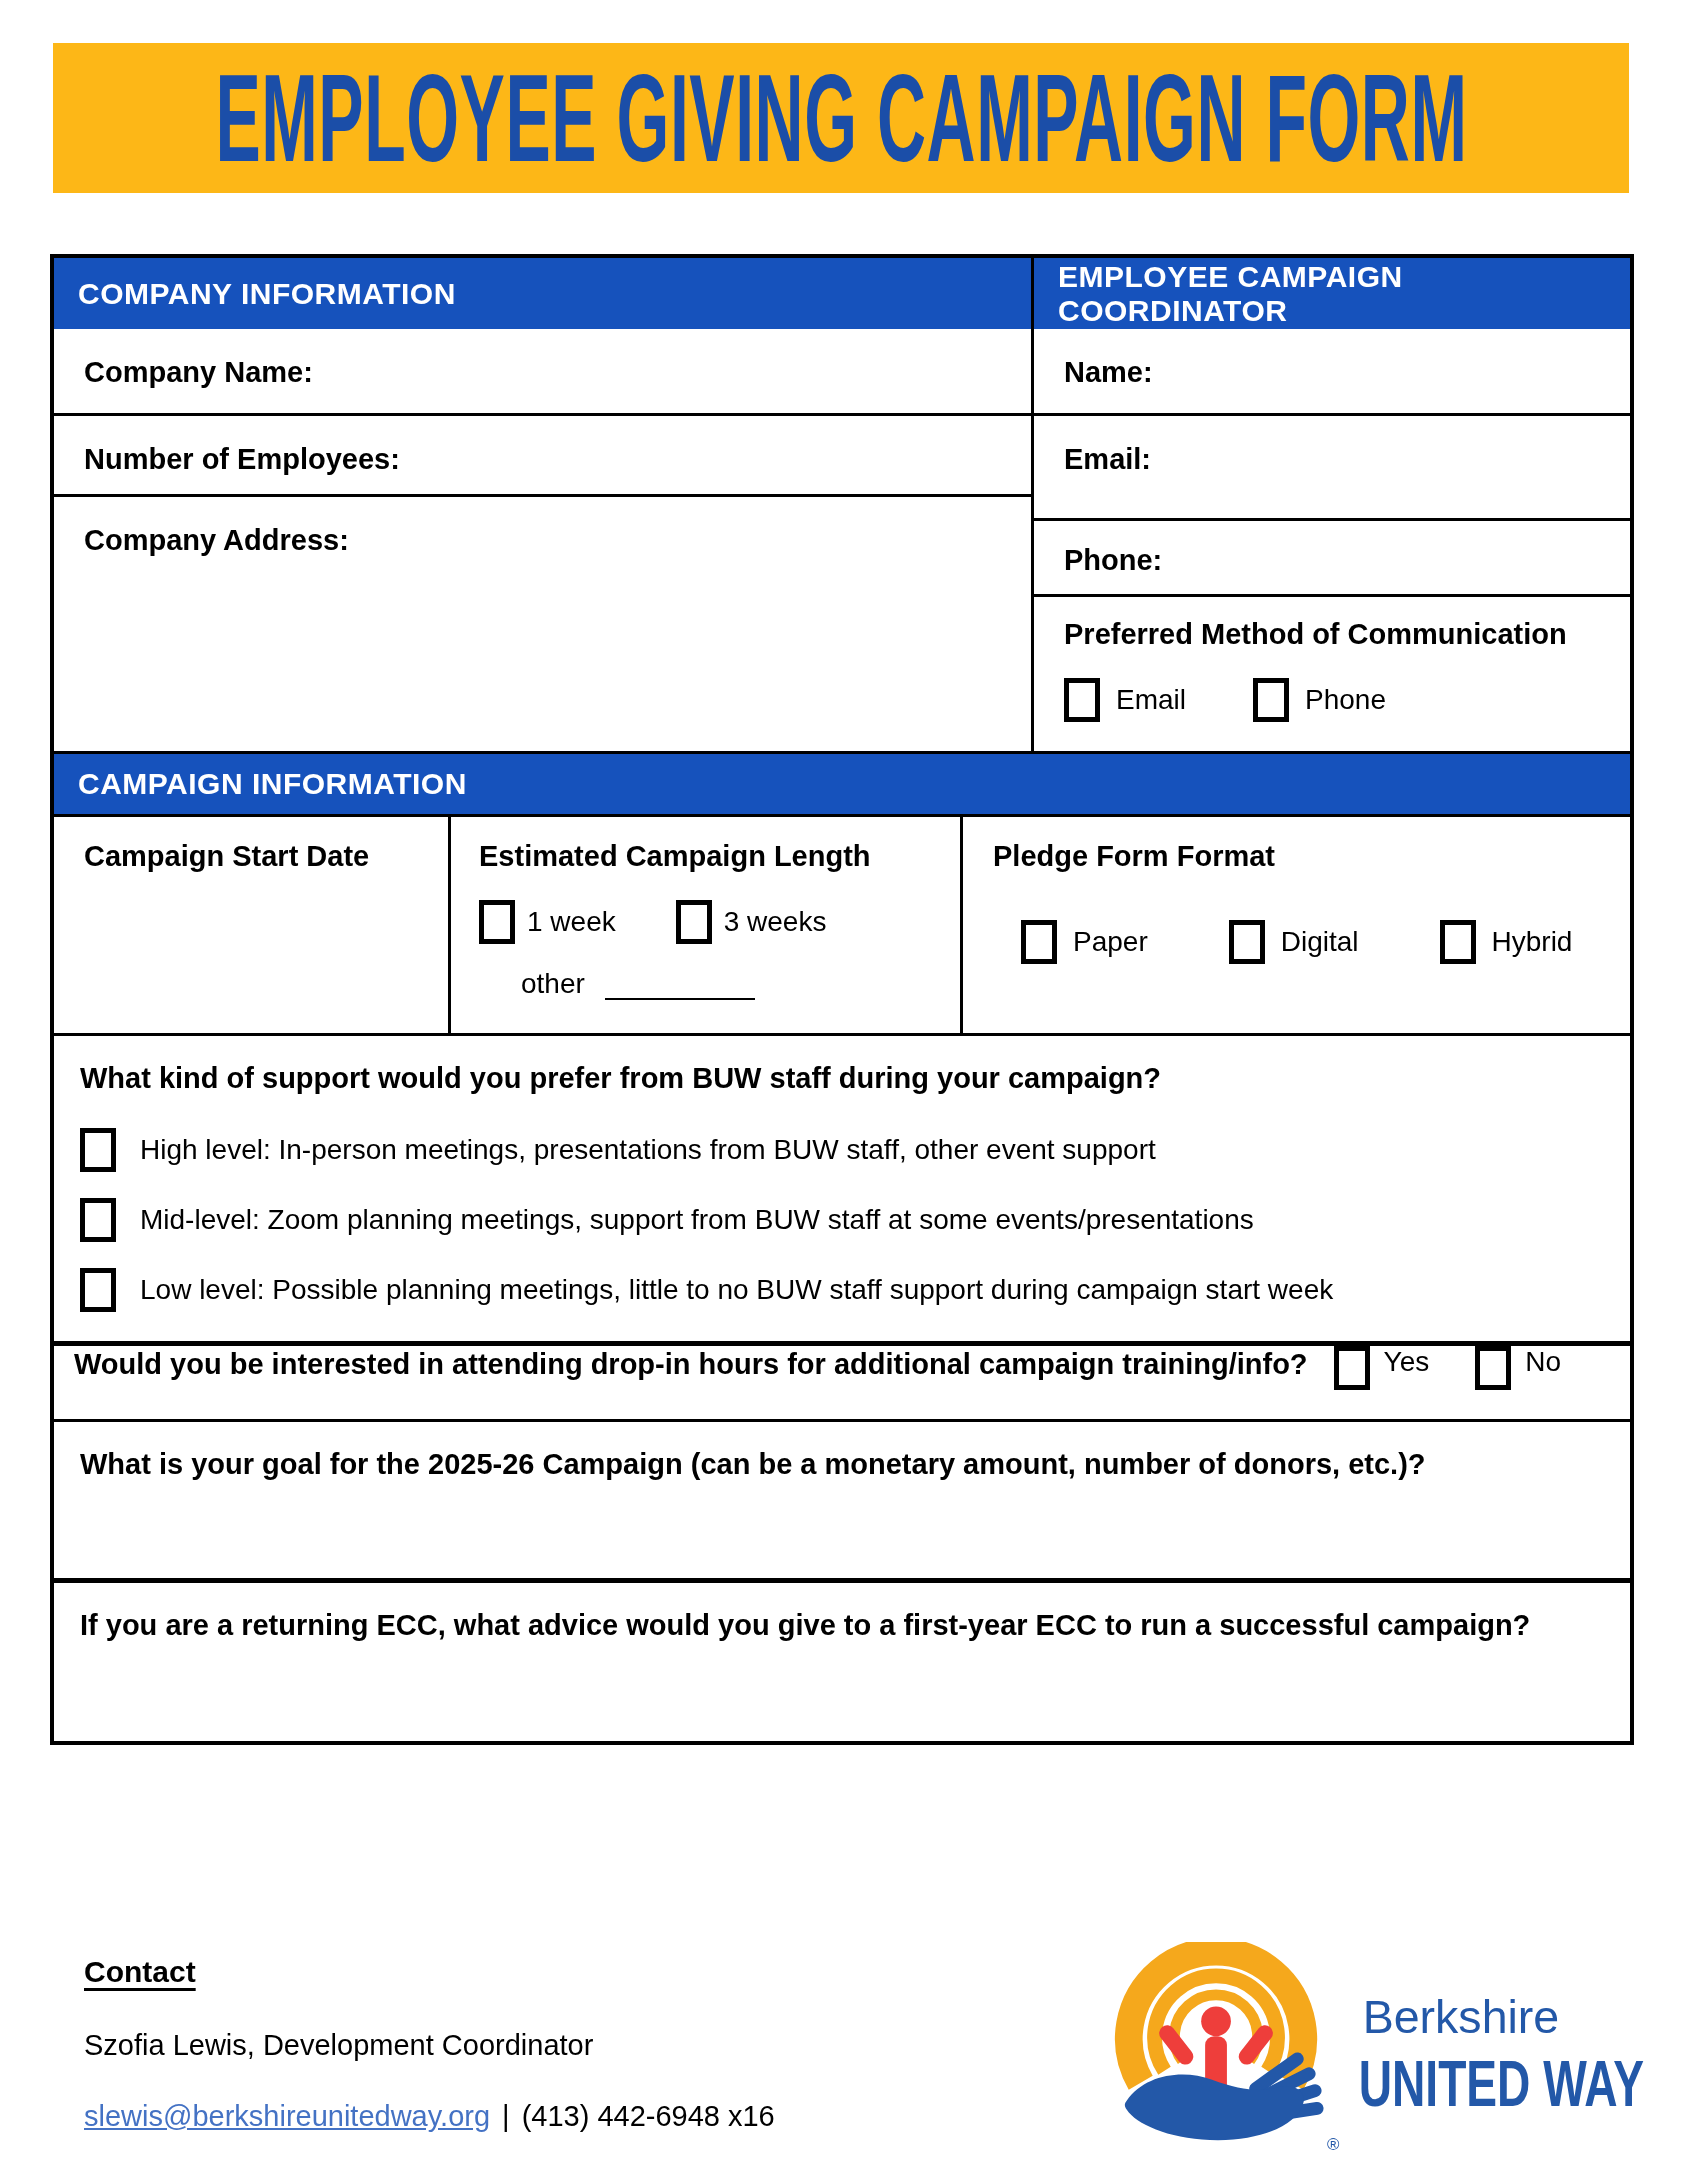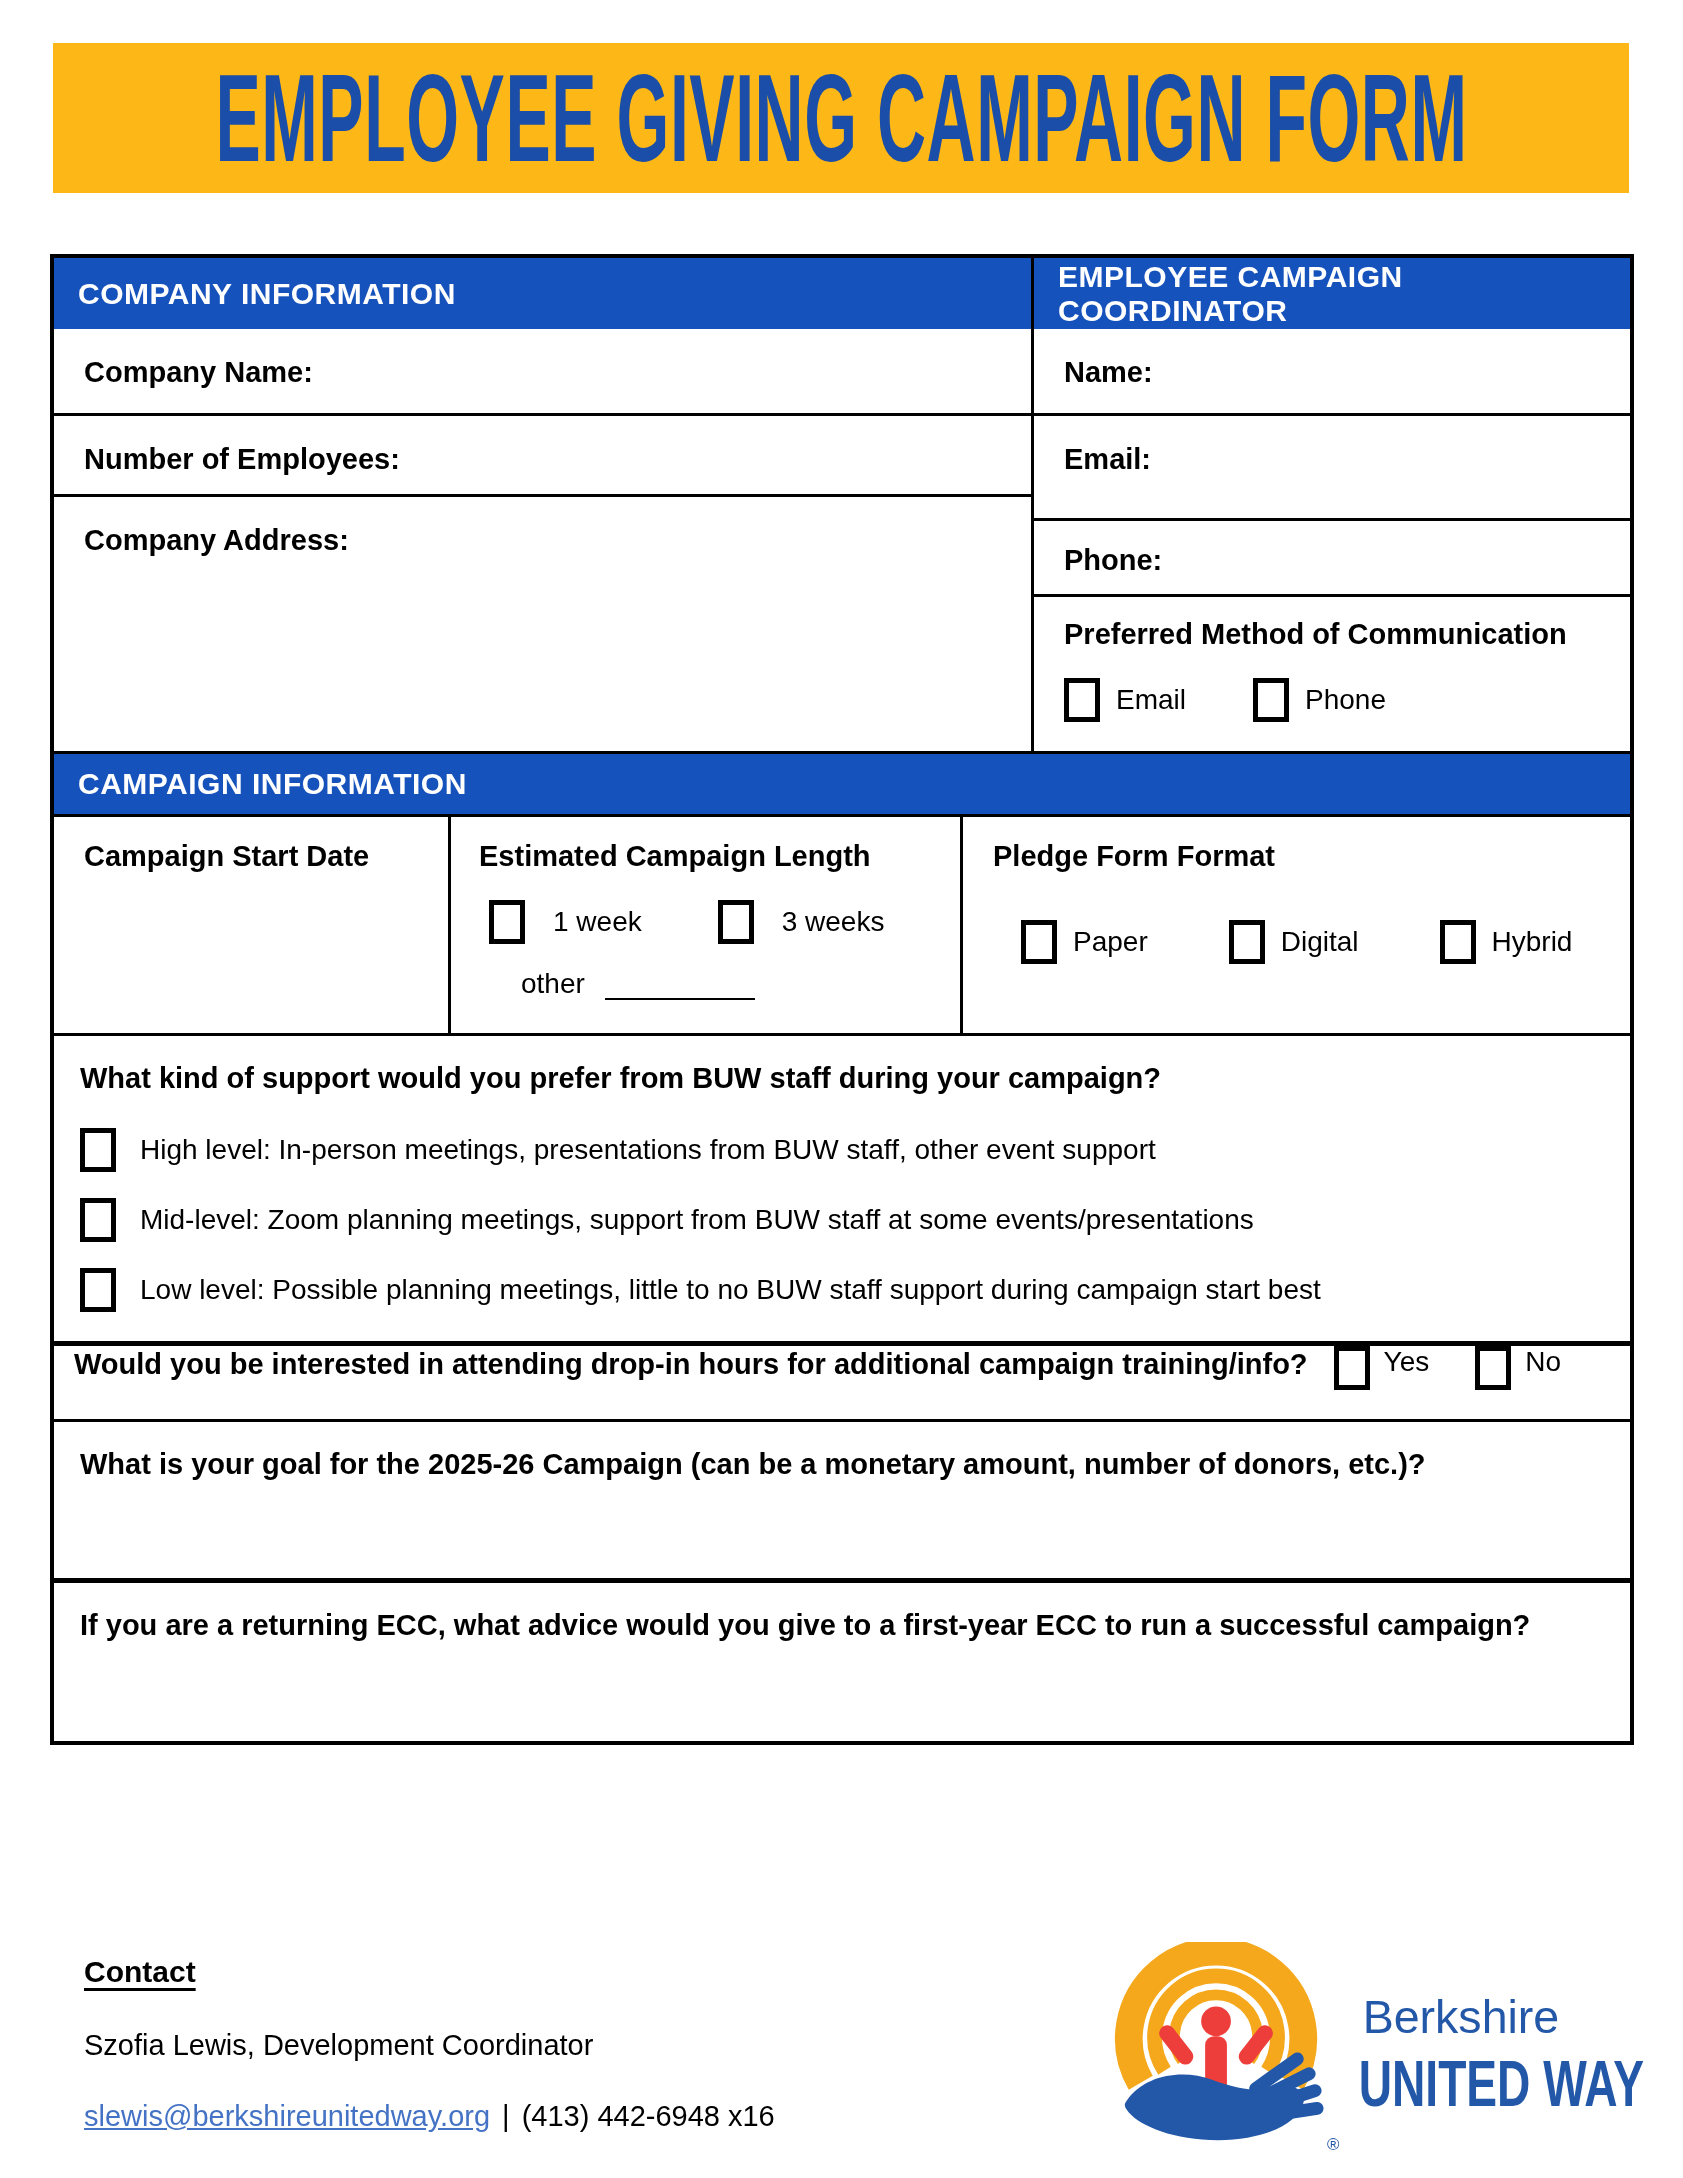--- a/index.html
+++ b/index.html
@@ -51,21 +51,21 @@
   .cellB4 { height:157px; padding-top:20px; }
   .pm-row { margin-top:26px; gap:16px; }
   .pm-gap { margin-left:51px; }
   
   .bluehdr2 { height:63px; border-top:3px solid #000; }
   
   .secC { display:flex; height:219px; border-top:3px solid #000; }
   .c1 { width:394px; padding:22px 0 0 30px; }
   .c2 { width:512px; border-left:3px solid #000; padding:22px 0 0 28px; }
   .c3 { flex:1; border-left:3px solid #000; padding:22px 0 0 30px; }
-  .len-row { margin-top:26px; gap:28px;margin-left:10px; }
+  .len-row { margin-top:26px; gap:12px; }
   .len-gap { margin-left:48px; }
   .other-row { margin-top:24px; padding-left:42px; display:flex; align-items:flex-end; gap:20px; }
   .blank-line { display:inline-block; width:150px; border-bottom:2px solid #000; height:30px; }
   .pf-row { margin-top:46px; gap:16px; padding-left:28px; }
   .pf-gap { margin-left:65px; }
   
   .secD { height:308px; border-top:3px solid #000; padding:24px 30px 0 26px; }
   .secD .opts { margin-top:32px; display:flex; flex-direction:column; gap:26px; }
   .secD .optrow { gap:24px; }
   
@@ -177,21 +177,21 @@
         <div class="optrow">
           <span class="cb"></span>
           <span class="opt-text">High level: In-person meetings, presentations from BUW staff, other event support</span>
         </div>
         <div class="optrow">
           <span class="cb"></span>
           <span class="opt-text">Mid-level: Zoom planning meetings, support from BUW staff at some events/presentations</span>
         </div>
         <div class="optrow">
           <span class="cb"></span>
-          <span class="opt-text">Low level: Possible planning meetings, little to no BUW staff support during campaign start best</span>
+          <span class="opt-text">Low level: Possible planning meetings, little to no BUW staff support during campaign start week</span>
         </div>
       </div>
     </div>
 
     <div class="secE">
       <span class="qtext">Would you be interested in attending drop-in hours for additional campaign training/info?</span>
       <span class="cb yes-box"></span>
       <span class="yn-label">Yes</span>
       <span class="cb no-box"></span>
       <span class="yn-label">No</span>

